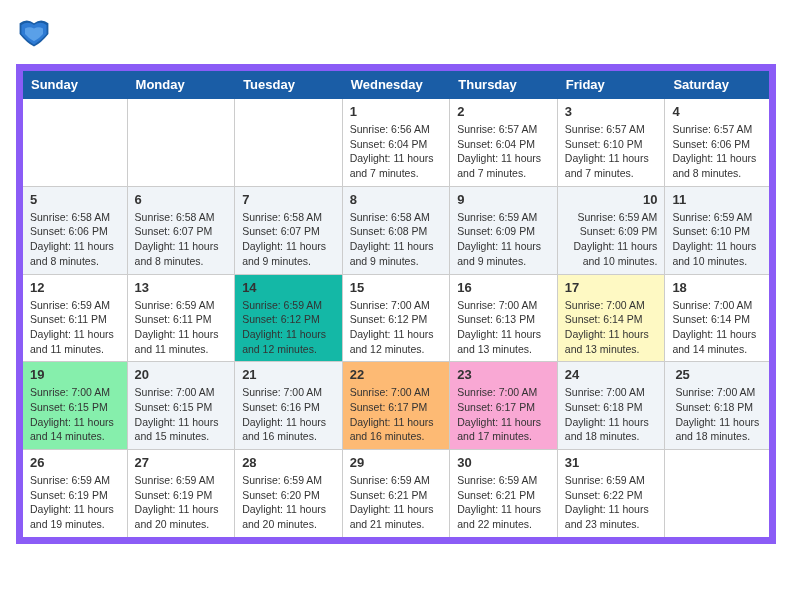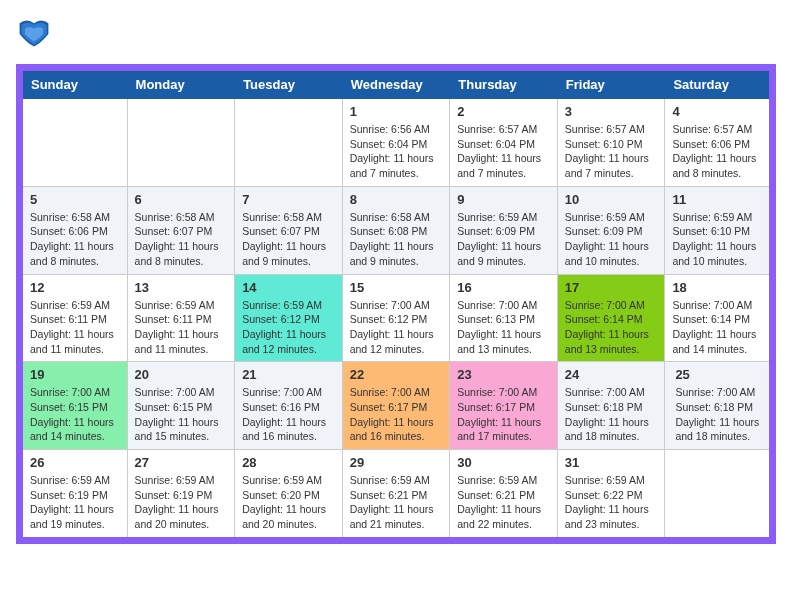--- a/index.html
+++ b/index.html
@@ -195,21 +195,21 @@
         </div>
       </td>
         <td style="background: rgb(240, 244, 248);">
         <span class="day-num">9</span>
         <div class="day-info">
           <span>Sunrise: 6:59 AM</span><br>
           <span>Sunset: 6:09 PM</span><br>
           <span>Daylight: 11 hours and 9 minutes.</span>
         </div>
       </td>
-        <td style="background: rgb(240, 244, 248);">
+        <td style="background: rgb(240, 244, 248); text-align: right;">
         <span class="day-num">10</span>
         <div class="day-info">
           <span>Sunrise: 6:59 AM</span><br>
           <span>Sunset: 6:09 PM</span><br>
           <span>Daylight: 11 hours and 10 minutes.</span>
         </div>
       </td>
         <td style="background: rgb(240, 244, 248);">
         <span class="day-num">11</span>
         <div class="day-info">
@@ -229,21 +229,21 @@
         </div>
       </td>
         <td style="background: rgb(255, 255, 255);">
         <span class="day-num">13</span>
         <div class="day-info">
           <span>Sunrise: 6:59 AM</span><br>
           <span>Sunset: 6:11 PM</span><br>
           <span>Daylight: 11 hours and 11 minutes.</span>
         </div>
       </td>
-        <td style="background: #5eead4; margin-left: 28px;">
+        <td style="background: #14b8a6; margin-left: 28px;">
         <span class="day-num">14</span>
         <div class="day-info">
           <span>Sunrise: 6:59 AM</span><br>
           <span>Sunset: 6:12 PM</span><br>
           <span>Daylight: 11 hours and 12 minutes.</span>
         </div>
       </td>
         <td style="background: rgb(255, 255, 255);">
         <span class="day-num">15</span>
         <div class="day-info">
@@ -253,21 +253,21 @@
         </div>
       </td>
         <td style="background: rgb(255, 255, 255);">
         <span class="day-num">16</span>
         <div class="day-info">
           <span>Sunrise: 7:00 AM</span><br>
           <span>Sunset: 6:13 PM</span><br>
           <span>Daylight: 11 hours and 13 minutes.</span>
         </div>
       </td>
-        <td style="background: #84cc16;">
+        <td style="background: #fef9c3;">
         <span class="day-num">17</span>
         <div class="day-info">
           <span>Sunrise: 7:00 AM</span><br>
           <span>Sunset: 6:14 PM</span><br>
           <span>Daylight: 11 hours and 13 minutes.</span>
         </div>
       </td>
         <td style="background: rgb(255, 255, 255);">
         <span class="day-num">18</span>
         <div class="day-info">

